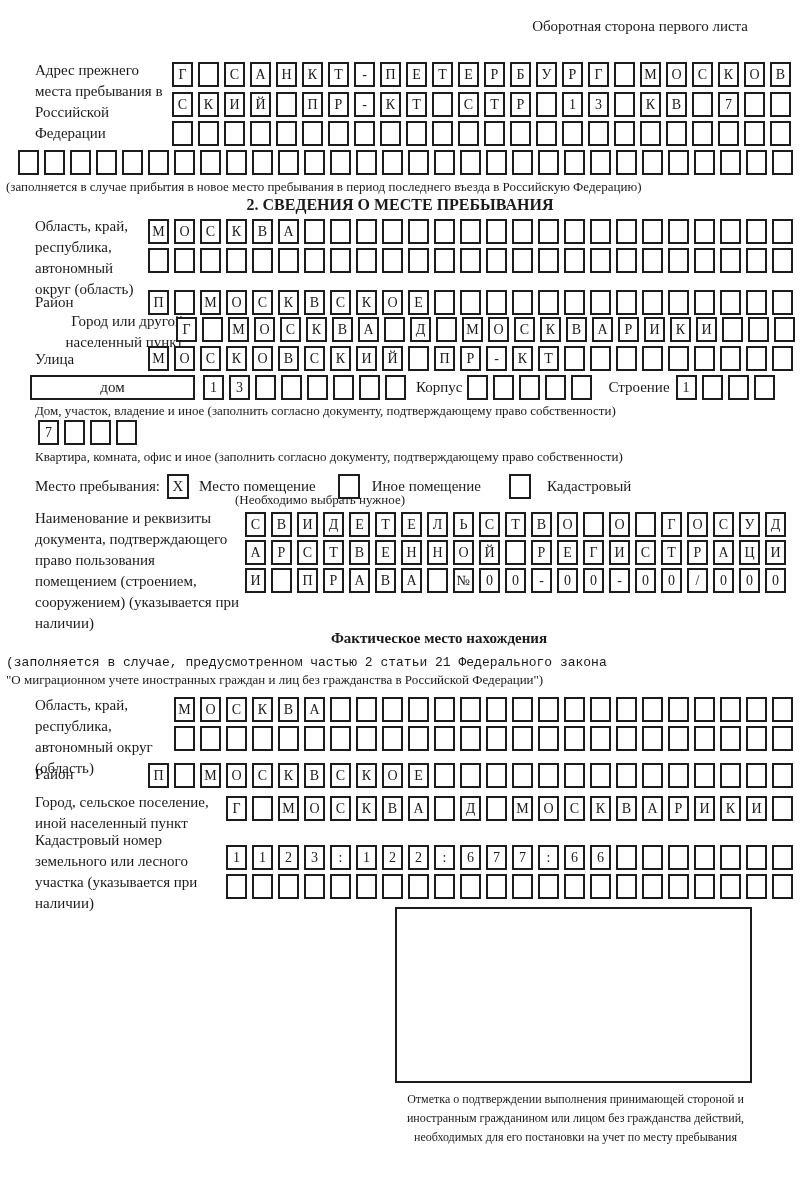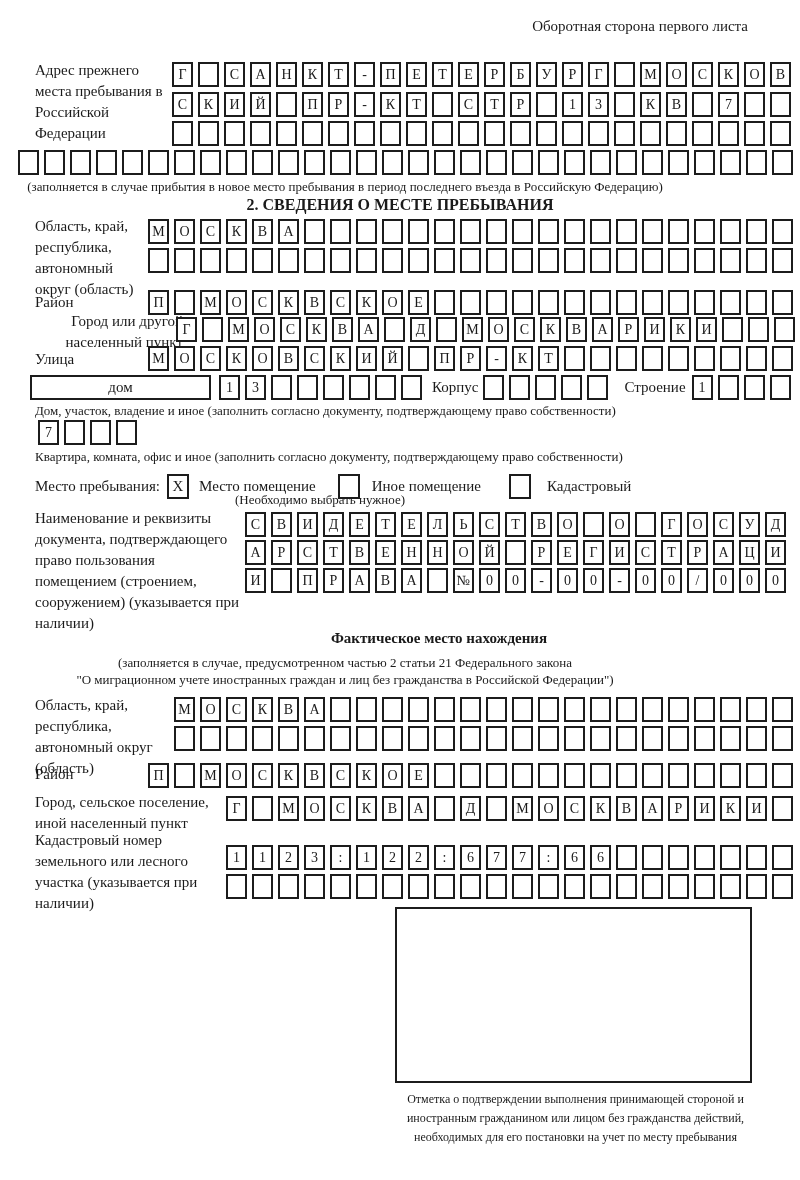--- a/index.html
+++ b/index.html
@@ -5,21 +5,21 @@
   html,body{margin:0;padding:0;}
   body{
     width:800px;height:1180px;background:#ffffff;
     font-family:"Liberation Serif","DejaVu Serif",serif;
     color:#1a1a1a;position:relative;overflow:hidden;
   }
   .abs{position:absolute;}
   .lbl{font-size:15px;line-height:21px;}
   .cap{font-size:13px;line-height:17px;}
   .title{font-size:16px;font-weight:bold;text-align:center;width:800px;}
-  .center{text-align:center;width:660px;left:15px;}
+  .center{width:660px;left:6px;}
   .cellrow{display:flex;gap:5px;}
   .cell{
     width:21px;height:25px;box-sizing:border-box;
     border:2px solid #1c1c1c;background:#fff;
     display:inline-flex;align-items:center;justify-content:center;
     font-size:14px;flex:0 0 auto;
   }
   .widebox{
     box-sizing:border-box;border:2px solid #1c1c1c;height:25px;
     display:inline-flex;align-items:center;justify-content:center;
@@ -290,21 +290,21 @@
     <span class="cell"></span>
     <span class="cell"></span>
     <span class="cell"></span>
     <span class="cell"></span>
     <span class="cell"></span>
     <span class="cell"></span>
     <span class="cell"></span>
   </div>
 
 <div class="abs flexrow" style="left:30px;top:375px;">
-  <span class="widebox" style="width:181px;">дом</span>
+  <span class="widebox" style="width:165px;">дом</span>
   <span style="width:8px;flex:0 0 auto;"></span>
   <span class="cellrow">
       <span class="cell">1</span>
       <span class="cell">3</span>
       <span class="cell"></span>
       <span class="cell"></span>
       <span class="cell"></span>
       <span class="cell"></span>
       <span class="cell"></span>
       <span class="cell"></span>
@@ -424,21 +424,21 @@
     <span class="cell">-</span>
     <span class="cell">0</span>
     <span class="cell">0</span>
     <span class="cell">/</span>
     <span class="cell">0</span>
     <span class="cell">0</span>
     <span class="cell">0</span>
   </div>
 
 <div class="abs title" style="top:630px;left:0;font-size:15px;padding-left:39px;">Фактическое место нахождения</div>
-<div class="abs cap center" style="top:654px;">(заполняется в случае, предусмотренном частью 2 статьи 21 Федерального закона</div>
+<div class="abs cap center" style="top:654px;font-family:Liberation Mono, monospace;">(заполняется в случае, предусмотренном частью 2 статьи 21 Федерального закона</div>
 <div class="abs cap center" style="top:671px;">"О миграционном учете иностранных граждан и лиц без гражданства в Российской Федерации")</div>
 
 <div class="abs lbl" style="left:35px;top:695px;width:150px;">Область, край, республика, автономный округ (область)</div>
 <div class="abs cellrow" style="left:174px;top:697px;">
     <span class="cell">М</span>
     <span class="cell">О</span>
     <span class="cell">С</span>
     <span class="cell">К</span>
     <span class="cell">В</span>
     <span class="cell">А</span>

